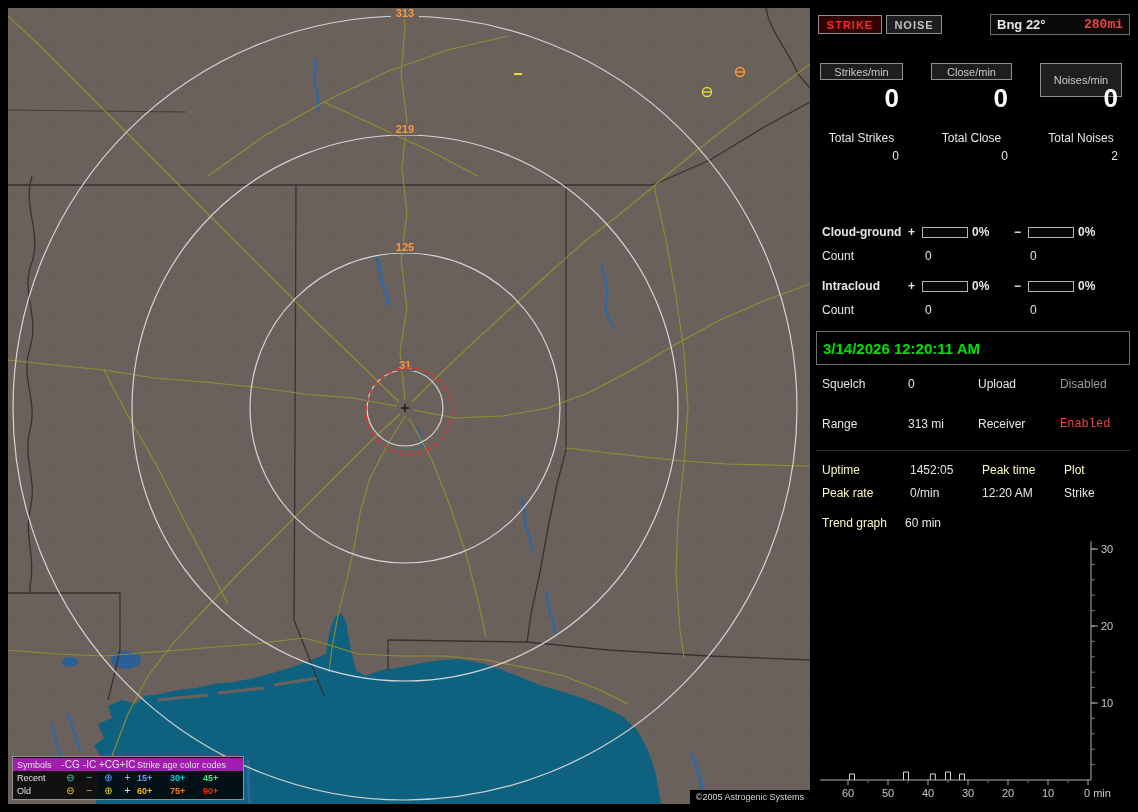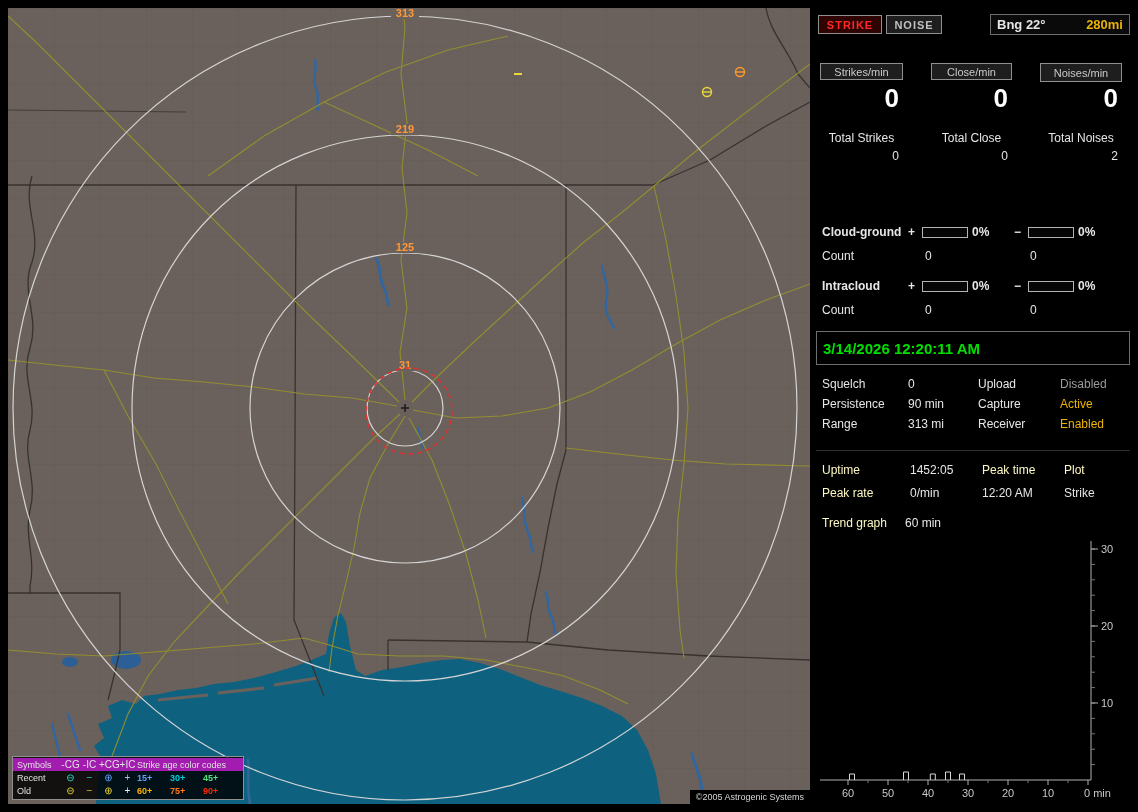--- a/index.html
+++ b/index.html
@@ -13,21 +13,21 @@
   .lg-age-head{grid-column:6 / span 3;}
   .lg-sym{text-align:center;font-size:10px;line-height:10px;}
   .lg-agev{text-align:left;font-weight:bold;}
   .copyright{position:absolute;right:0;bottom:0;background:#000;color:#d8d8d8;font-size:9px;padding:2px 6px;}
   .panel{position:absolute;left:816px;top:0;width:322px;height:812px;background:#000;color:#e6e6e6;font-size:12px;}
   .abs{position:absolute;}
   .btn{box-sizing:border-box;display:flex;align-items:center;justify-content:center;background:#1e1e1e;border:1px solid #8f8f8f;color:#c9c9c9;font-size:11px;cursor:default;}
   .btn-strike{background:#300303;color:#ff2828;font-weight:bold;letter-spacing:1px;}
   .btn-noise{font-weight:bold;letter-spacing:1px;color:#c0c0c0;}
   .bearing{box-sizing:border-box;display:flex;justify-content:space-between;align-items:center;border:1px solid #6f6f6f;background:#0a0a0a;padding:0 6px;font-weight:bold;font-size:13px;}
-  .green{color:#eab308;}
+  .green{color:#ef4444;font-family:Liberation Mono, monospace;}
   .gray{color:#9a9a9a;}
   .lblgray{color:#fef9c3;}
   .bold{font-weight:bold;}
   .big0{font-size:26px;font-weight:bold;color:#ffffff;text-align:right;line-height:28px;}
   .rate-col{position:absolute;top:63px;height:112px;}
   .sec-title{color:#cfcfcf;border-bottom:1px solid #6f6f6f;padding-bottom:3px;}
   .pbar{box-sizing:border-box;width:46px;height:11px;border:1px solid #b4b4b4;background:#060606;display:inline-block;}
   .datebox{box-sizing:border-box;border:1px solid #6f6f6f;display:flex;align-items:center;padding-left:6px;font-size:15px;font-weight:bold;color:#00e000;background:#000;}
   .divider{border-top:1px solid #2e2e2e;height:0;}
 </style>
@@ -176,21 +176,21 @@
       <div class="abs" style="left:0;top:68px;width:83px;text-align:center;">Total Strikes</div>
       <div class="abs" style="left:0;top:86px;width:79px;text-align:right;">0</div>
     </div>
     <div class="rate-col" style="left:115px;width:81px;">
       <div class="abs btn" style="left:0;top:0;width:81px;height:17px;">Close/min</div>
       <div class="abs big0" style="left:0;top:21px;width:77px;">0</div>
       <div class="abs" style="left:0;top:68px;width:81px;text-align:center;">Total Close</div>
       <div class="abs" style="left:0;top:86px;width:77px;text-align:right;">0</div>
     </div>
     <div class="rate-col" style="left:224px;width:82px;">
-      <div class="abs btn" style="left:0;top:0;width:82px;height:19px;">Noises/min</div>
+      <div class="abs btn" style="left:0;top:0;width:82px;height:34px;">Noises/min</div>
       <div class="abs big0" style="left:0;top:21px;width:78px;">0</div>
       <div class="abs" style="left:0;top:68px;width:82px;text-align:center;">Total Noises</div>
       <div class="abs" style="left:0;top:86px;width:78px;text-align:right;">2</div>
     </div>
 
 
     <div class="abs" style="left:0;top:225px;width:322px;height:16px;">
       <span class="abs bold" style="left:6px;">Cloud-ground</span>
       <span class="abs bold" style="left:92px;">+</span>
       <span class="abs pbar" style="left:106px;top:2px;"></span>
@@ -222,26 +222,20 @@
 
     <div class="abs datebox" style="left:0;top:331px;width:314px;height:34px;text-align:right;">
       <span>3/14/2026 12:20:11 AM</span>
     </div>
 
     <div class="abs" style="left:0;top:377px;width:322px;height:16px;">
       <span class="abs" style="left:6px;">Squelch</span>
       <span class="abs" style="left:92px;">0</span>
       <span class="abs" style="left:162px;">Upload</span>
       <span class="abs gray" style="left:244px;">Disabled</span>
-    </div>
-    <div class="abs" style="left:0;top:397px;width:322px;height:16px;">
-      <span class="abs" style="left:6px;">Persistence</span>
-      <span class="abs" style="left:92px;">90 min</span>
-      <span class="abs" style="left:162px;">Capture</span>
-      <span class="abs green" style="left:244px;">Active</span>
     </div>
     <div class="abs" style="left:0;top:417px;width:322px;height:16px;">
       <span class="abs" style="left:6px;">Range</span>
       <span class="abs" style="left:92px;">313 mi</span>
       <span class="abs" style="left:162px;">Receiver</span>
       <span class="abs green" style="left:244px;">Enabled</span>
     </div>
 
     <div class="abs divider" style="left:0;top:450px;width:314px;"></div>
 

